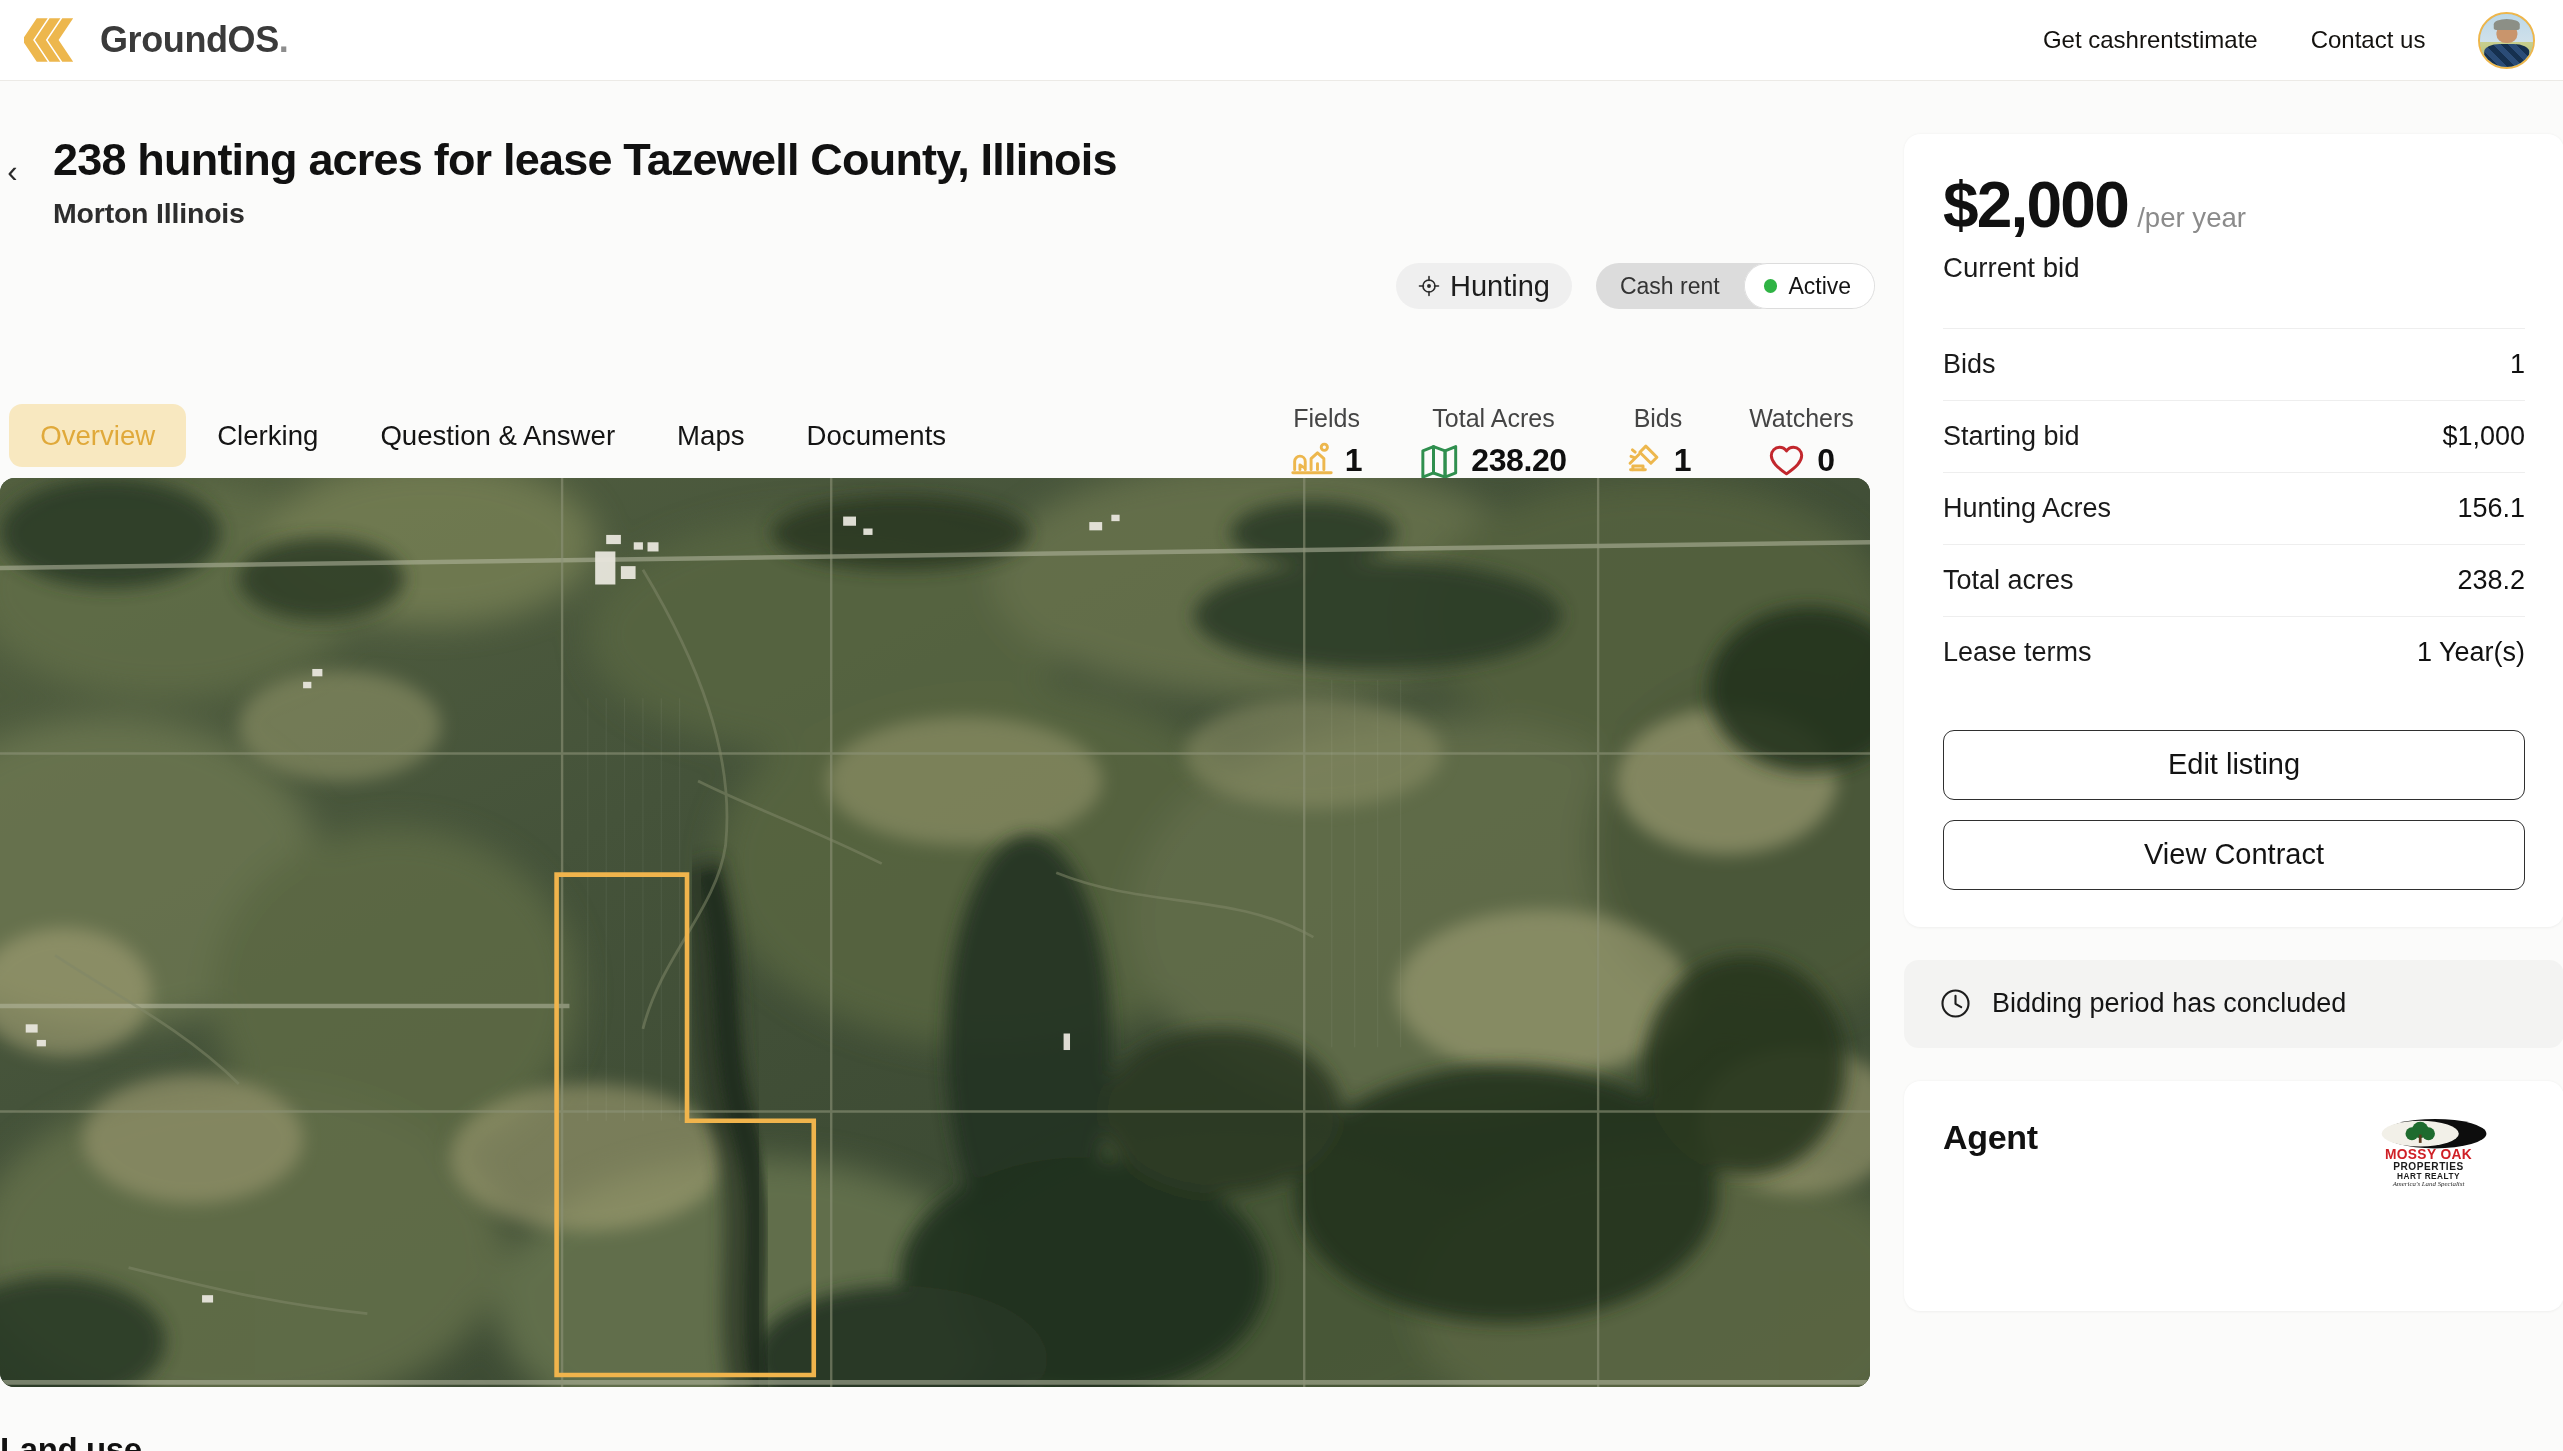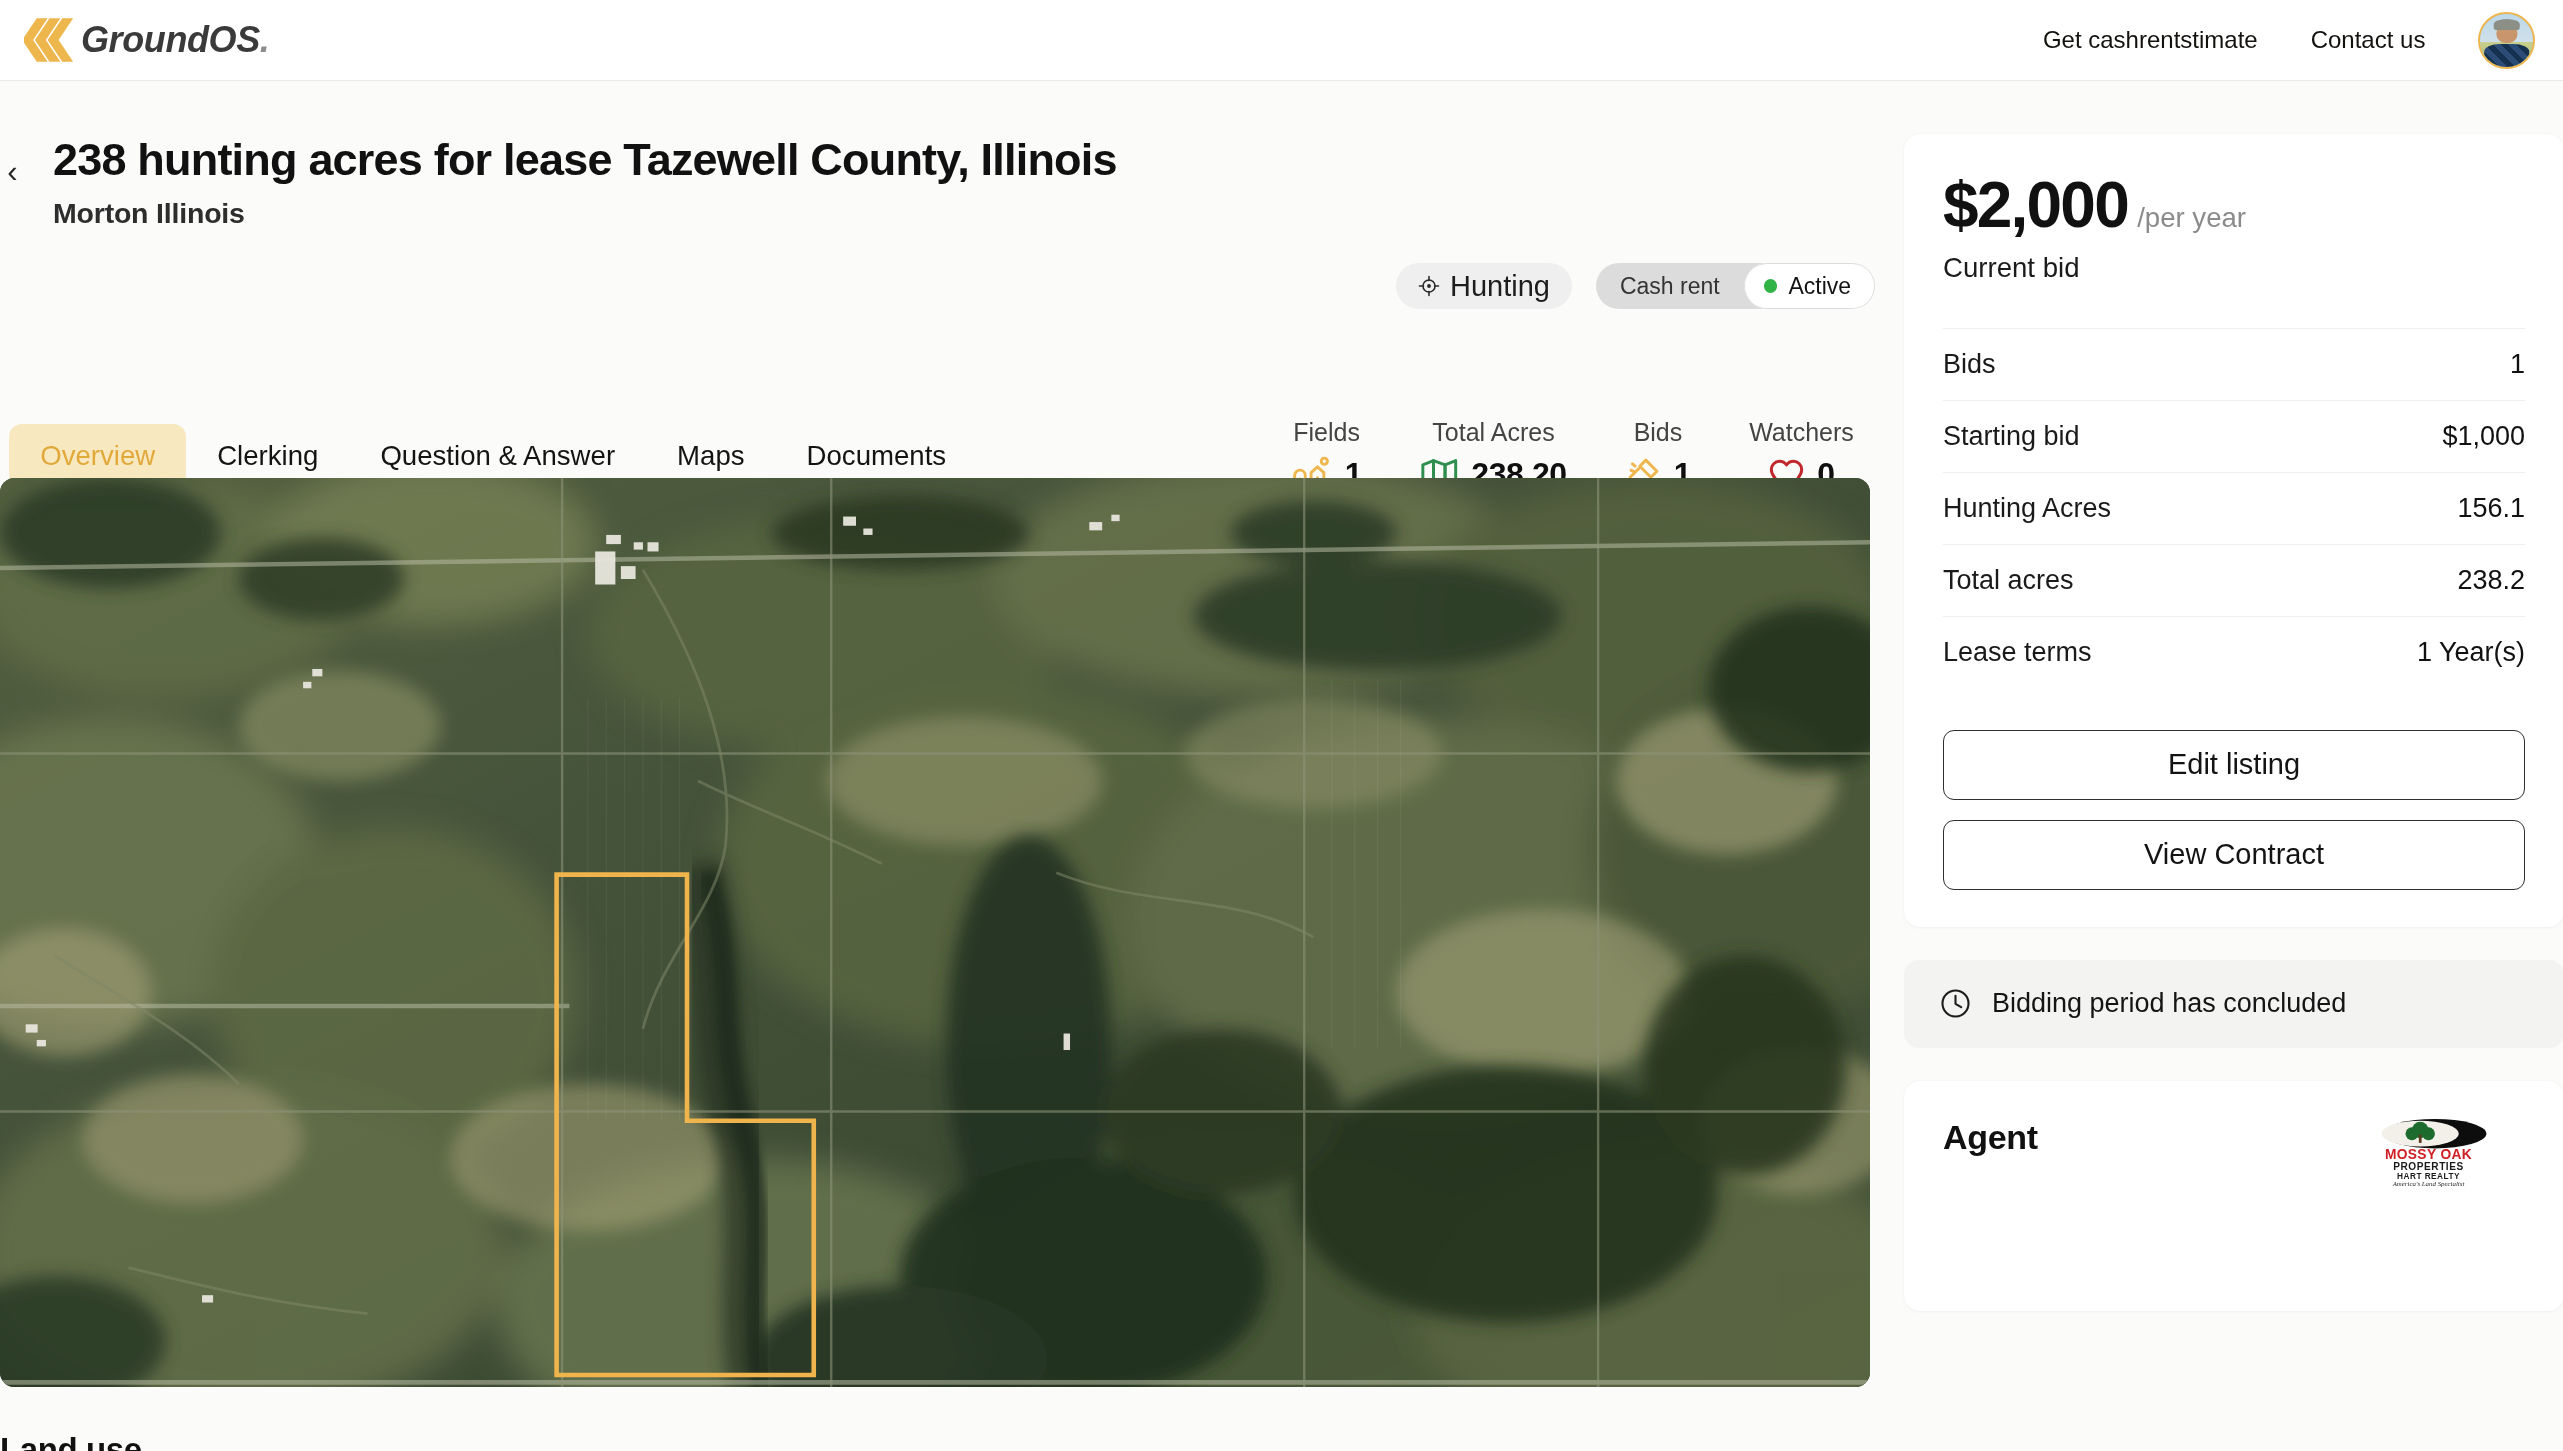--- a/index.html
+++ b/index.html
@@ -22,23 +22,22 @@
     height: 81px;
     background: #ffffff;
     display: flex;
     align-items: center;
     border-bottom: 0.9px solid #eceae6;
     z-index: 20;
   }
   .brand {
     display: flex;
     align-items: center;
-    gap: 6px;
+    gap: 25px;
     margin-left: 24px;
-    font-style: italic;
   }
   .brand-mark { width: 51px; height: 48px; display: block; flex: none; }
   .brand-word {
     font-size: 36px;
     font-weight: 700;
     letter-spacing: -0.4px;
     color: #3a3a3a;
   }
   .brand-word .dot { color: #8d8d8d; font-weight: 700; }
 
@@ -170,21 +169,21 @@
   .dot-green { width: 13.8px; height: 13.8px; border-radius: 50%; background: #2fb344; flex: none; }
 
   
   .tabs-stats {
     position: absolute;
     top: 323px;
     left: 0;
     width: 1892px;
     height: 103px;
     display: flex;
-    align-items: center;
+    align-items: flex-start;
   }
   .tabs {
     display: flex;
     align-items: center;
     gap: 0;
     padding-left: 9.2px;
   }
   .tab {
     font-size: 27.6px;
     color: #141414;

